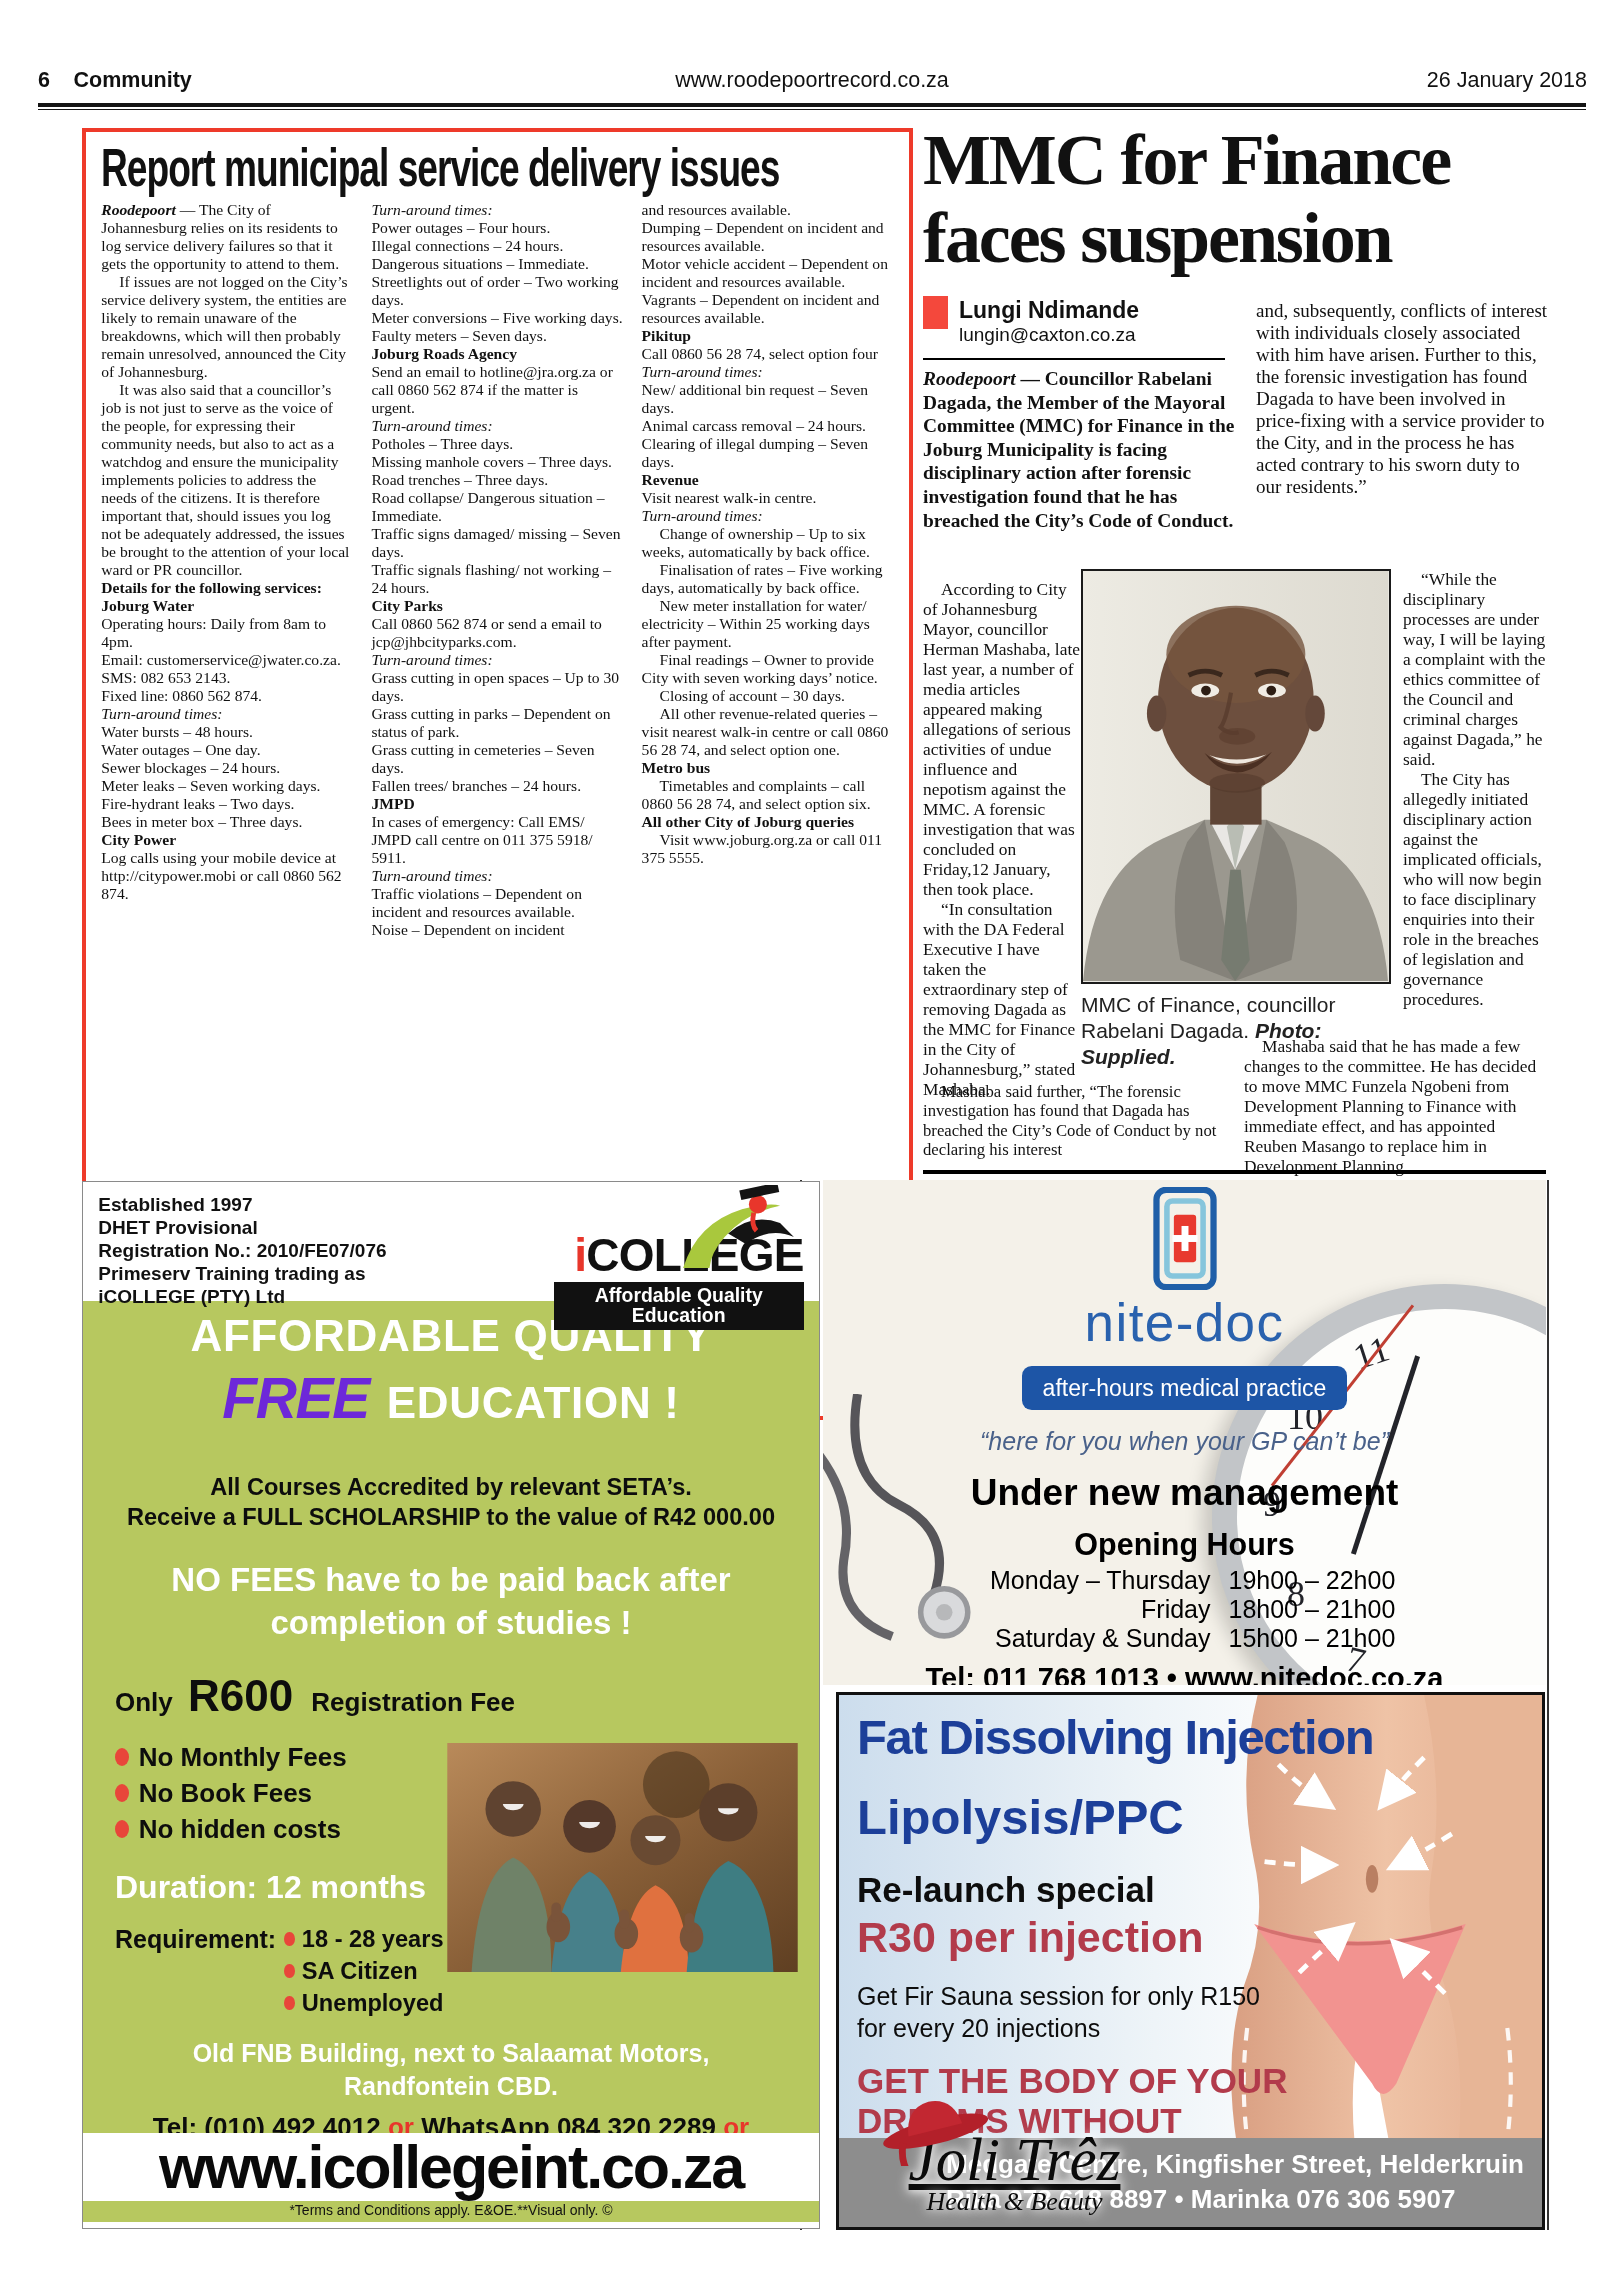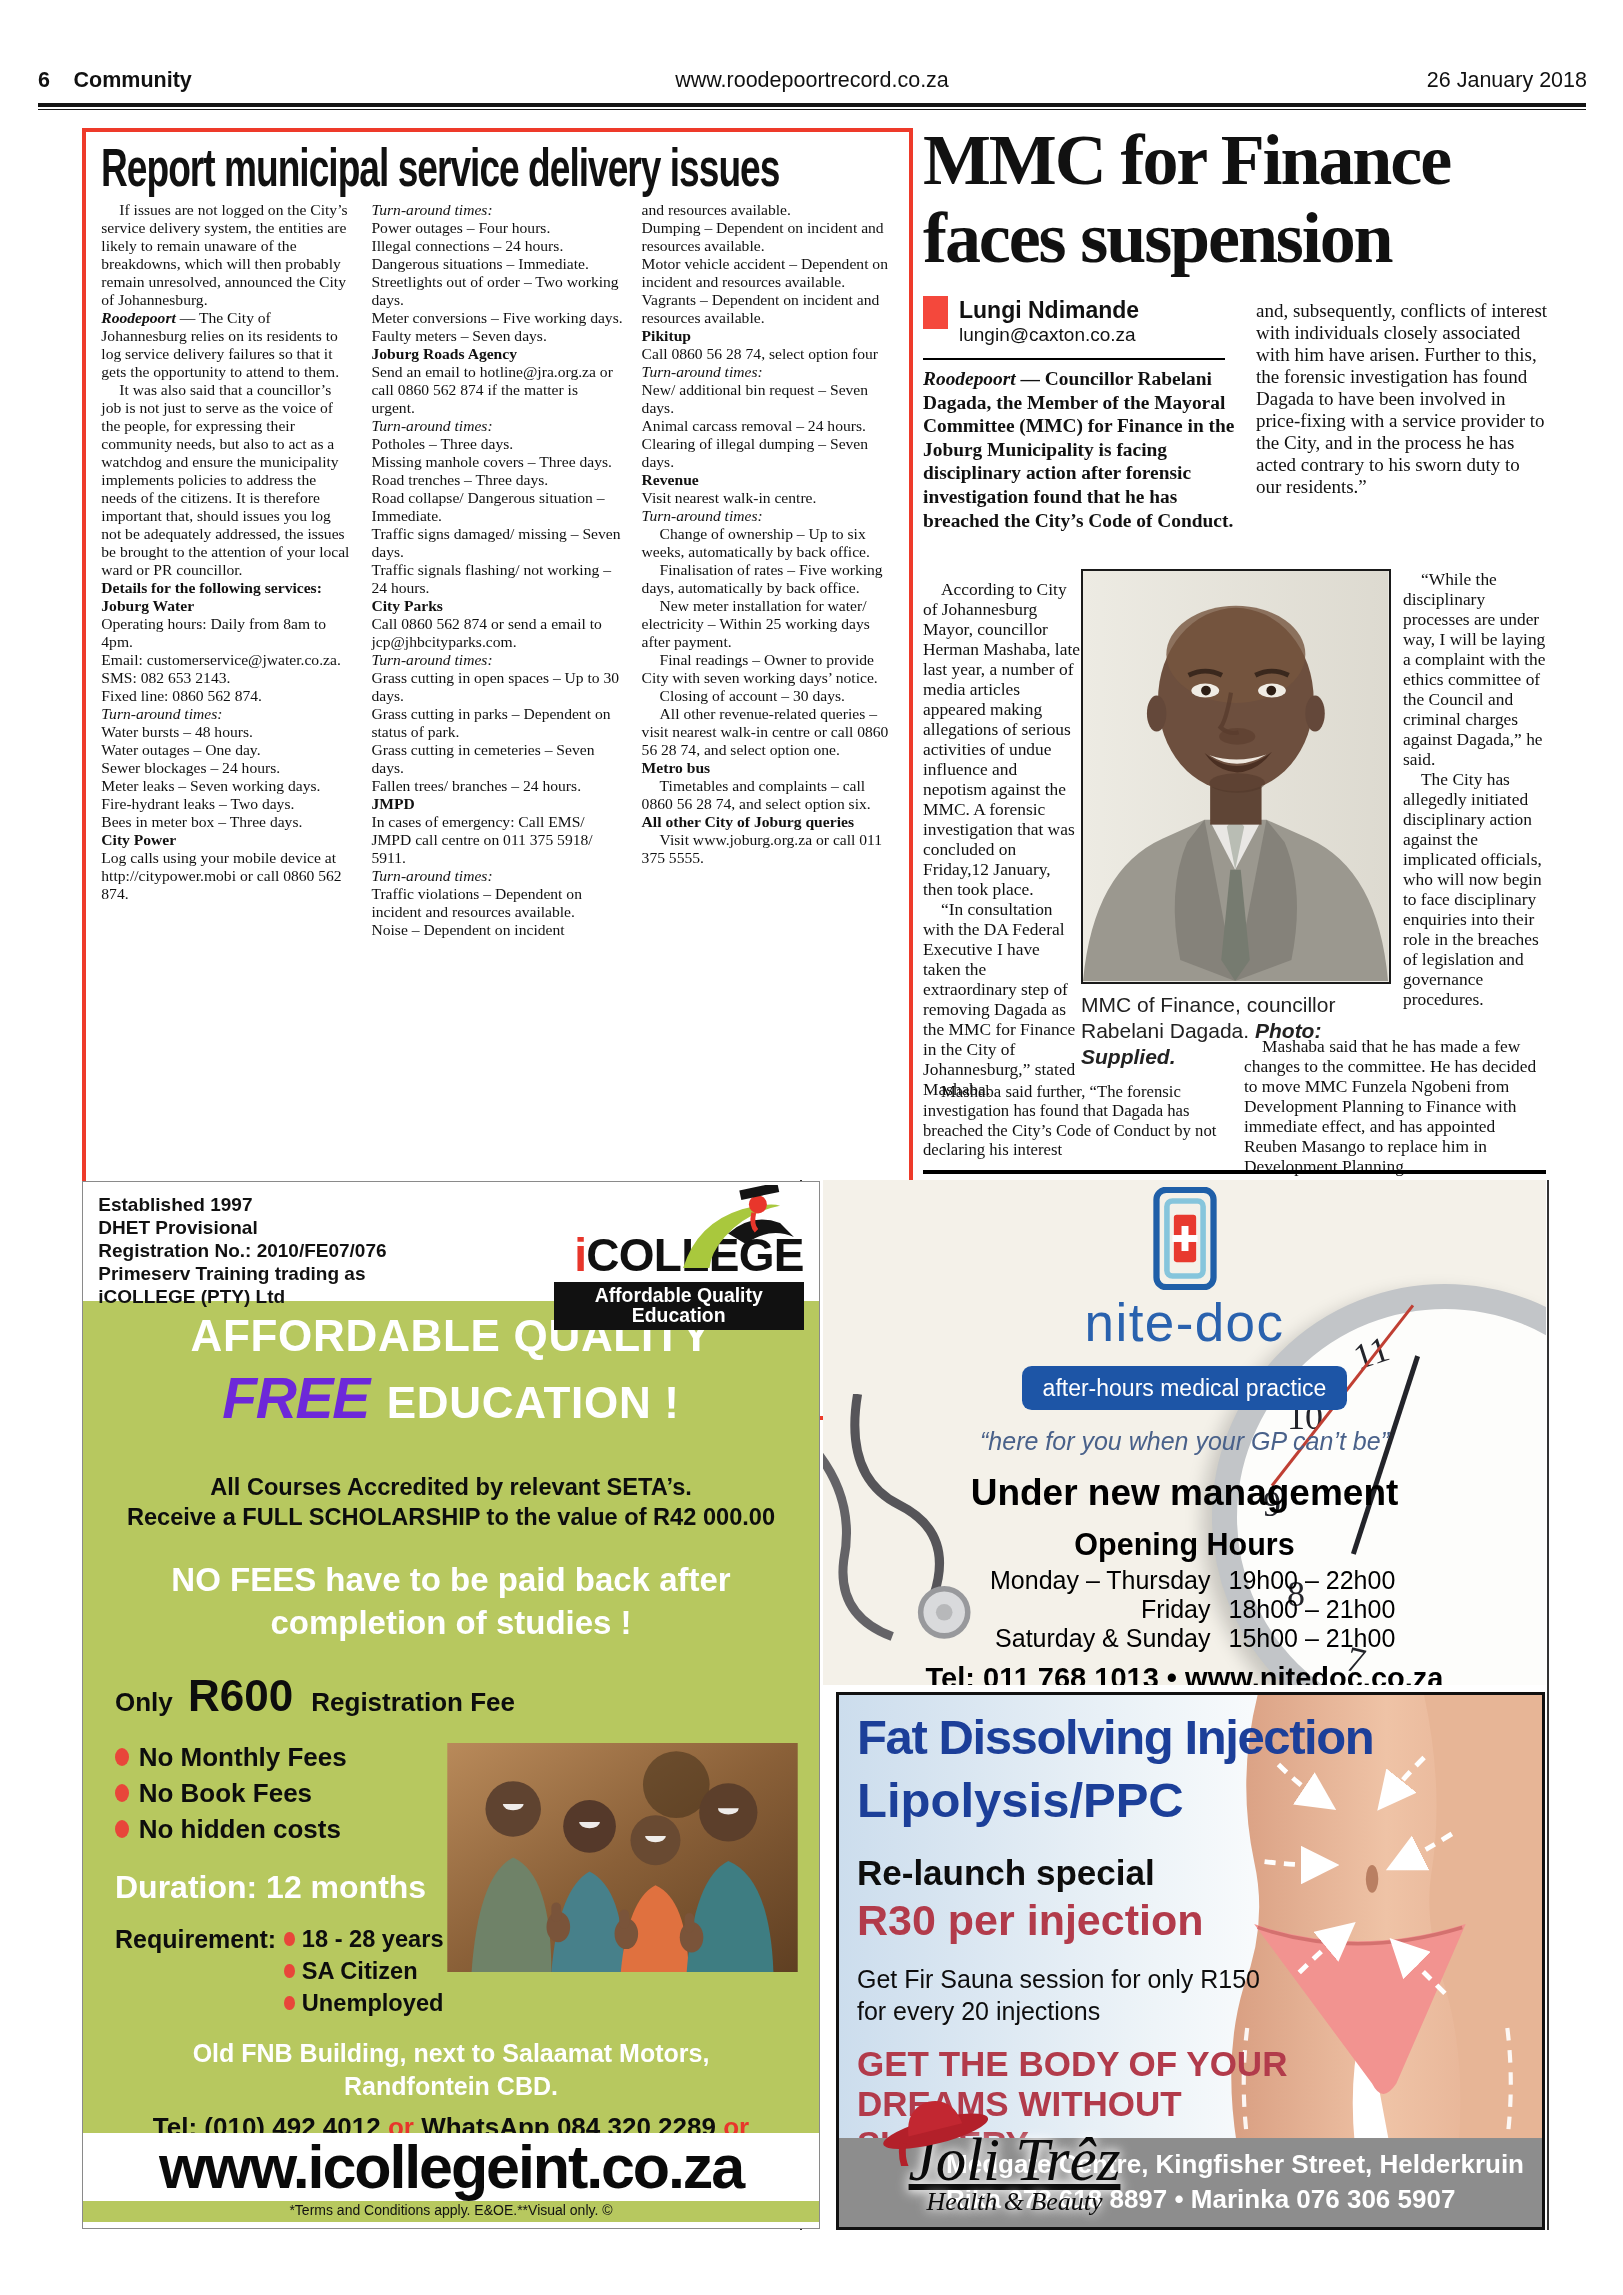--- a/index.html
+++ b/index.html
@@ -119,21 +119,21 @@
   .nd-day{width:278px;text-align:right;padding-right:18px;}
   .nd-time{width:208px;text-align:left;}
   .nd-contact{margin-top:9.7px;font:bold 29px/33px "Liberation Sans",sans-serif;color:#000;}
 
   
   .lp-box{left:836px;top:1692px;width:709px;height:538px;border:3.5px solid #111;box-sizing:border-box;
           background:linear-gradient(90deg,#ccdded 0%,#eef4f8 45%,#ffffff 70%);overflow:hidden;}
   .lp-body{position:absolute;right:0;top:0;height:449px;}
   .lp-text{position:absolute;left:18px;top:14px;width:444px;}
   .lp-t1{font:bold 49px/57px "Liberation Sans",sans-serif;color:#1c3f99;letter-spacing:-1.4px;white-space:nowrap;}
-  .lp-t2{font:bold 49px/57px "Liberation Sans",sans-serif;color:#1c3f99;margin-top:6px;}
+  .lp-t2{font:bold 49px/57px "Liberation Sans",sans-serif;color:#1c3f99;margin-top:23px;}
   .lp-special{font:bold 35px/40px "Liberation Sans",sans-serif;color:#0d0d0d;margin-top:23.6px;}
   .lp-price{font:bold 43px/47px "Liberation Sans",sans-serif;color:#b23b4b;margin-top:4.2px;}
   .lp-sauna{font:25px/32px "Liberation Sans",sans-serif;color:#0d0d0d;margin-top:19.4px;}
   .lp-get{font:bold 35px/40px "Liberation Sans",sans-serif;color:#b23b4b;margin-top:16.7px;}
   .lp-bar{position:absolute;left:0;right:0;bottom:0;height:89px;background:#8d8d8d;}
   .lp-bar-text{position:absolute;right:18px;bottom:9.7px;color:#fff;
                font:bold 26px/35px "Liberation Sans",sans-serif;text-align:left;}
   .lp-brand{position:absolute;left:12.5px;bottom:11px;width:326px;text-align:center;color:#0a0a0a;
             text-shadow:0 0 9.7px #fff,0 0 15.3px #fff;}
   .lp-brand-name{font:italic 61px/61px "Liberation Serif",serif;text-decoration:underline;}
@@ -149,22 +149,22 @@
 <div class="abs hdr-site">www.roodepoortrecord.co.za</div>
 <div class="abs hdr-date">26 January 2018</div>
 <div class="abs hdr-rule1"></div>
 <div class="abs hdr-rule2"></div>
 
 <div class="abs svc-box">
   <div class="svc-title">Report municipal service delivery issues</div>
   <div class="svc-cols">
     <div class="svc-col">
 
-    <p class="blk indent"><span>If issues are not logged on the City’s service delivery system, the entities are likely to remain unaware of the breakdowns, which will then probably remain unresolved, announced the City of Johannesburg.</span></p>
-        <p class="blk lede"><i class="lead">Roodepoort</i><span> — The City of Johannesburg relies on its residents to log service delivery failures so that it gets the opportunity to attend to them.</span></p>
+    <p class="blk lede"><i class="lead">Roodepoort</i><span> — The City of Johannesburg relies on its residents to log service delivery failures so that it gets the opportunity to attend to them.</span></p>
+        <p class="blk indent"><span>If issues are not logged on the City’s service delivery system, the entities are likely to remain unaware of the breakdowns, which will then probably remain unresolved, announced the City of Johannesburg.</span></p>
         <p class="blk indent"><span>It was also said that a councillor’s job is not just to serve as the voice of the people, for expressing their community needs, but also to act as a watchdog and ensure the municipality implements policies to address the needs of the citizens. It is therefore important that, should issues you log not be adequately addressed, the issues be brought to the attention of your local ward or PR councillor.</span></p>
         <p class="blk bold"><span>Details for the following services:</span></p>
         <p class="blk bold"><span>Joburg Water</span></p>
         <p class="blk plain"><span>Operating hours: Daily from 8am to 4pm.</span></p>
         <p class="blk plain"><span>Email: customerservice@jwater.co.za.</span></p>
         <p class="blk plain"><span>SMS: 082 653 2143.</span></p>
         <p class="blk plain"><span>Fixed line: 0860 562 874.</span></p>
         <p class="blk italic"><span>Turn-around times:</span></p>
         <p class="blk plain"><span>Water bursts – 48 hours.</span></p>
         <p class="blk plain"><span>Water outages – One day.</span></p>

